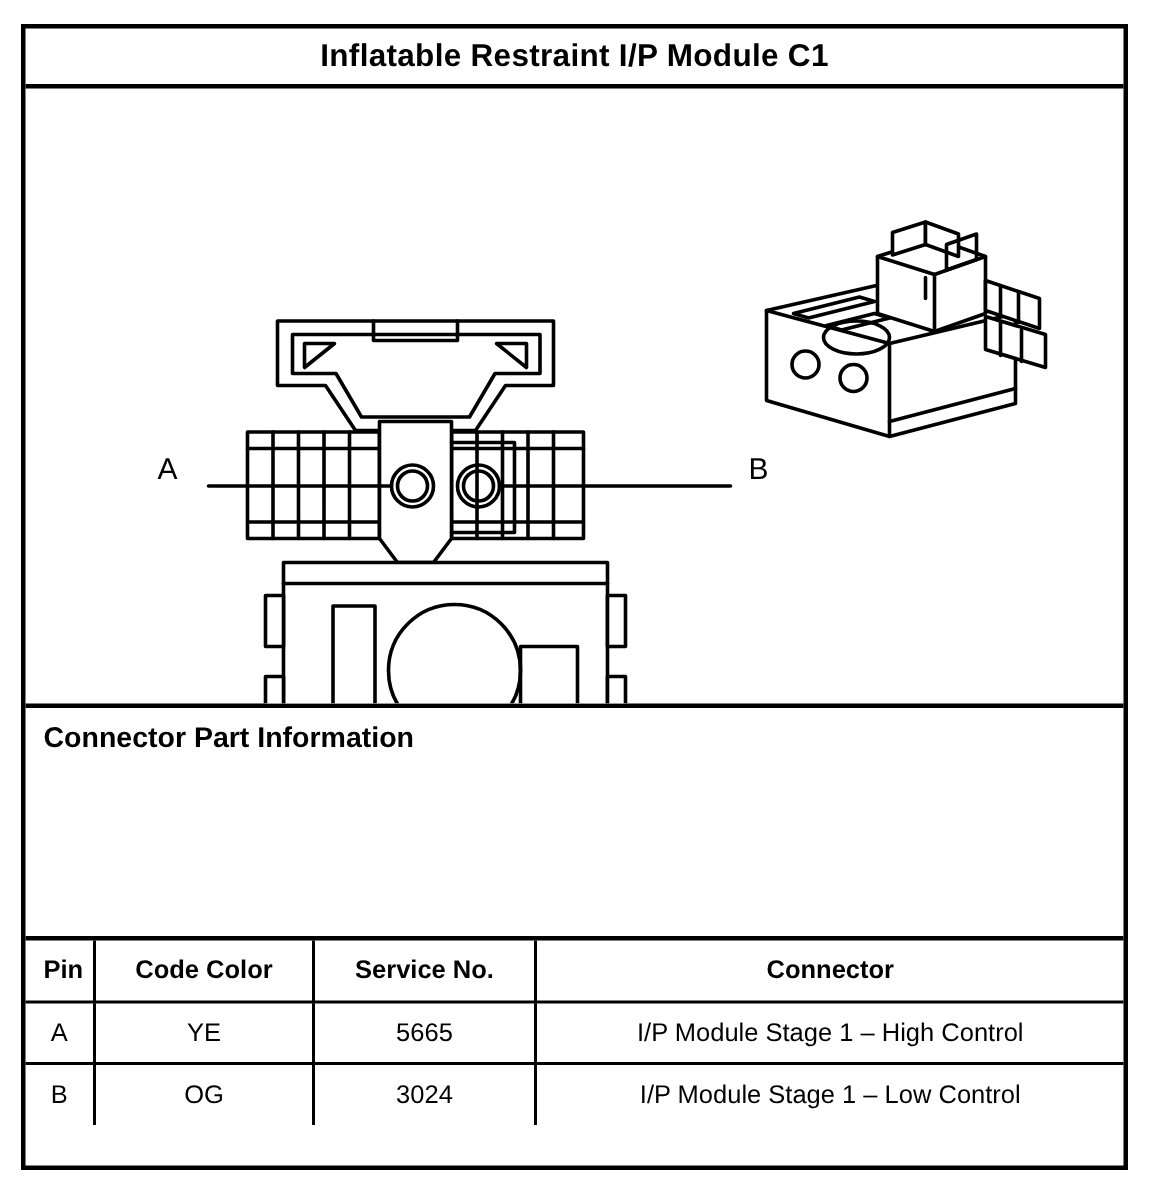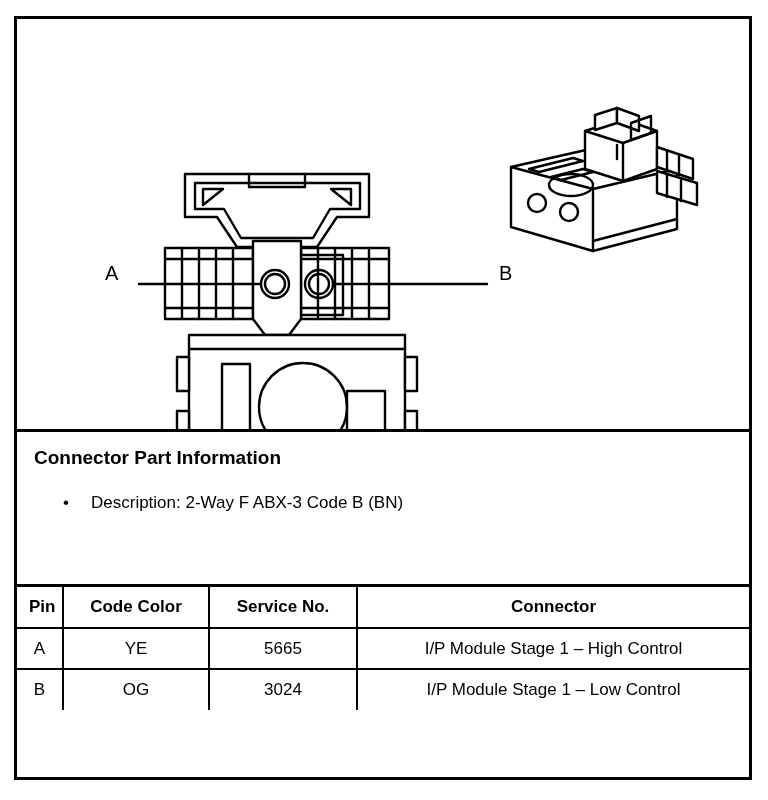--- a/index.html
+++ b/index.html
@@ -60,21 +60,21 @@
 
   
   .part-info {
     position: relative;
     height: 155px;
     border-bottom: 3px solid #000;
     box-sizing: border-box;
     padding: 10px 0 0 12px;
   }
   .part-info h2 {
-    margin: 5px;
+    margin: 0;
     font-size: 19px;
     font-weight: bold;
   }
   .part-info ul {
     margin: 20px 0 0 0;
     padding-left: 62px;
     list-style: none;
   }
   .part-info li {
     font-size: 17px;
@@ -121,20 +121,23 @@
   col.c-circuit { width: 148px; }
   col.c-func { width: auto; }
   td.func, th.func { text-align: center; }
   td.func { text-align: left; padding-left: 10px; margin-left: 32px; }
 </style>
 </head>
 <body>
 
 <div class="sheet">
 
+  <div class="title-bar">
+    <span class="title-text">Inflatable Restraint I/P Module C1</span>
+  </div>
 
   <div class="illustration">
     <svg width="732" height="410" viewBox="0 0 732 410">
       <g fill="none" stroke="#000" stroke-width="2.4" stroke-linejoin="round" stroke-linecap="round">
 
         <path d="M168 155 L352 155 L352 198 L320 198 L300 228 L220 228 L200 198 L168 198 Z" fill="#fff"></path>
 
         <path d="M178 164 L343 164 L343 190 L313 190 L296 219 L224 219 L207 190 L178 190 Z"></path>
 
         <path d="M186 170 L206 170 L186 186 Z"></path>
@@ -208,21 +211,20 @@
       </g>
     </svg>
 
     <span class="pin-label a">A</span>
     <span class="pin-label b">B</span>
   </div>
 
   <div class="part-info">
     <h2>Connector Part Information</h2>
     <ul>
-      <li>Description: 2-Way F ABX-3 Code B (BN)</li>
     </ul>
   </div>
 
   <table class="pin-table">
     <colgroup>
       <col class="c-pin">
         <col class="c-color">
         <col class="c-circuit">
         <col class="c-func">
     </colgroup>

